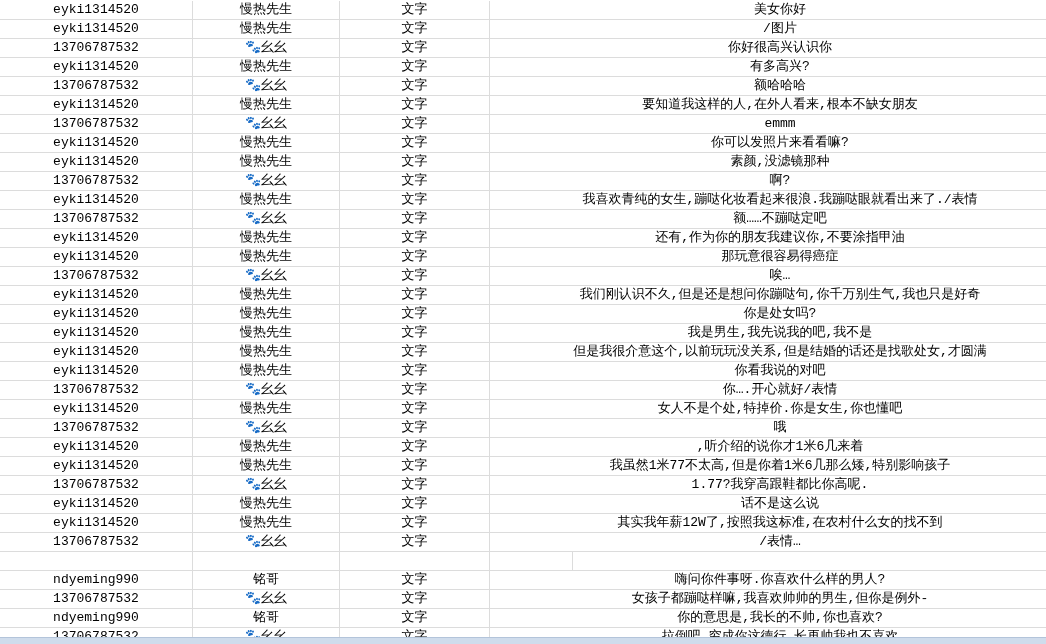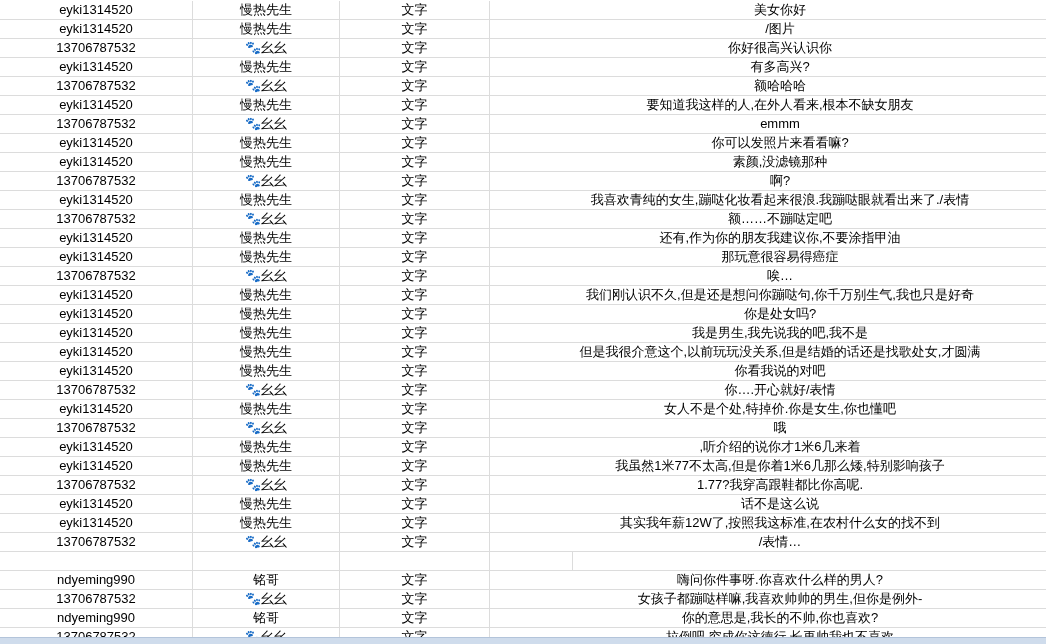--- a/index.html
+++ b/index.html
@@ -8,21 +8,21 @@
     --bg:#ffffff;
     --strip-bg:#cfdcec;
     --strip-border:#b3c4da;
   }
   html,body{margin:0;padding:0;background:#f3f3f3;}
   .sheet{
     position:relative;
     width:1046px;height:644px;
     background:var(--bg);
     overflow:hidden;
-    font-family:Liberation Sans, sans-serif;
+    font-family:Liberation Mono, monospace;
     font-size:13px;
     color:var(--text);
   }
   .grid{position:absolute;top:1px;left:0;width:1070px;}
   .row{
     display:flex;
     height:19px;
     box-sizing:border-box;
     border-bottom:1px solid var(--grid);
   }

